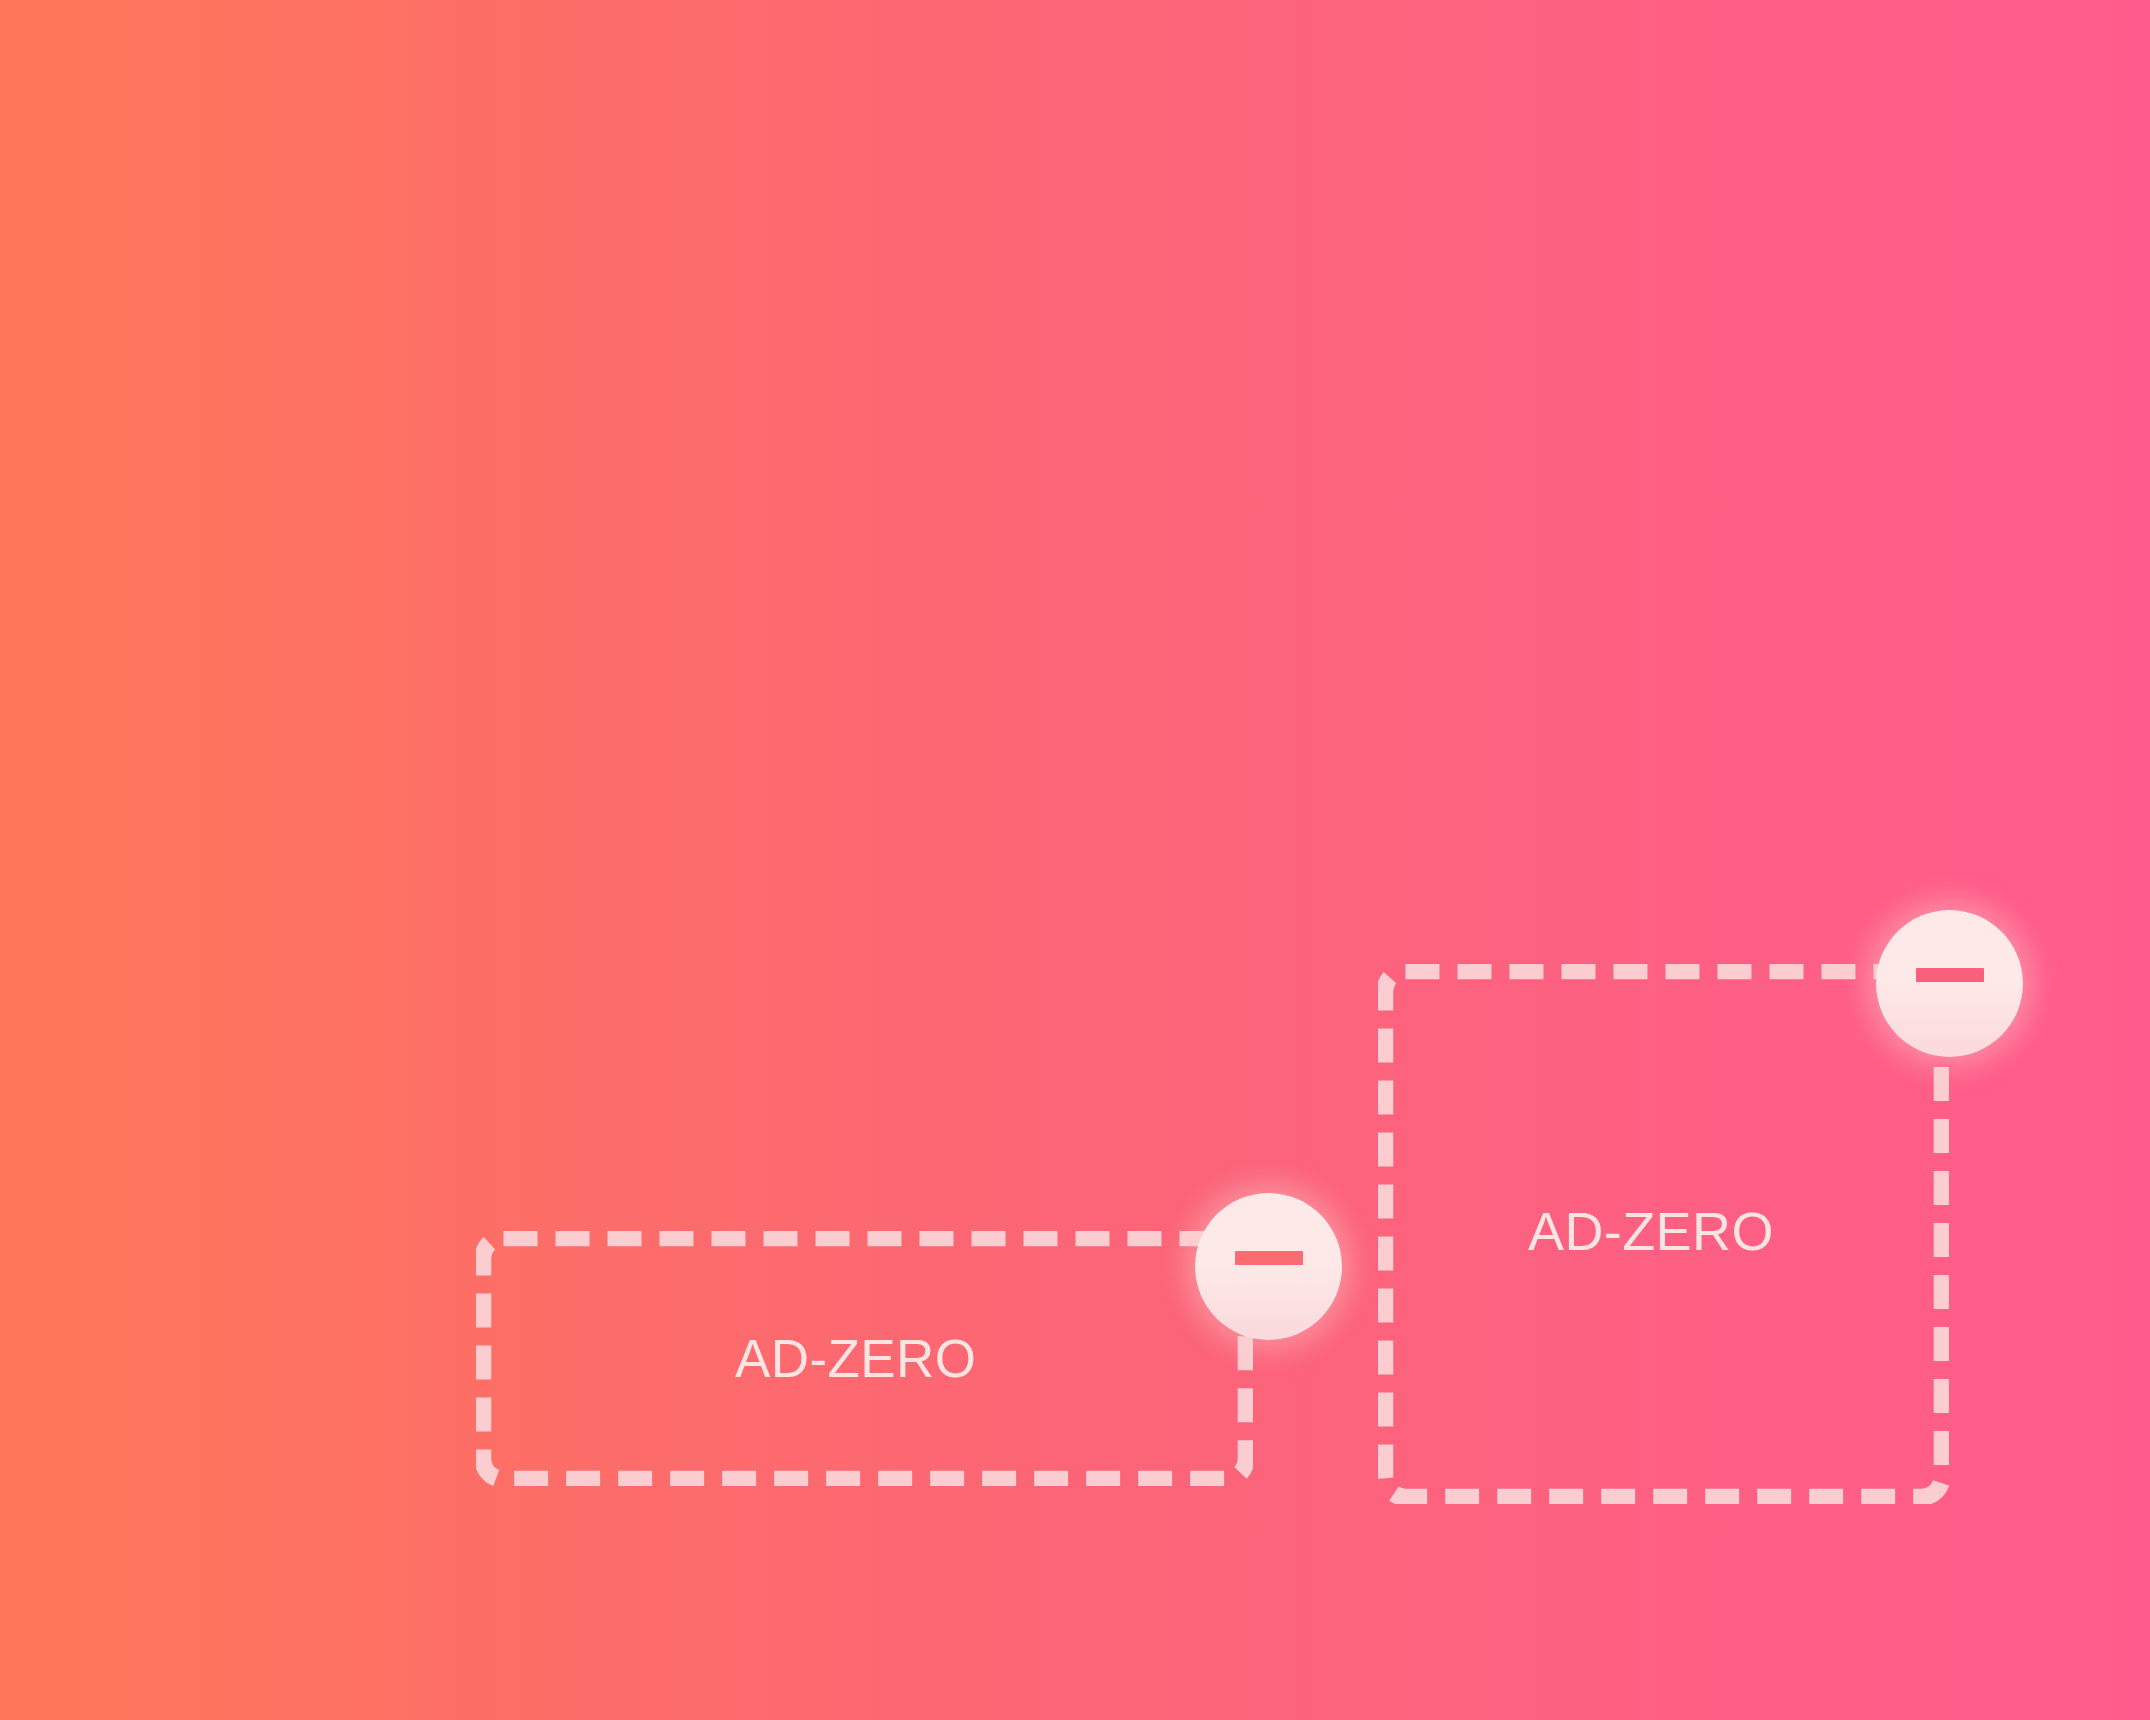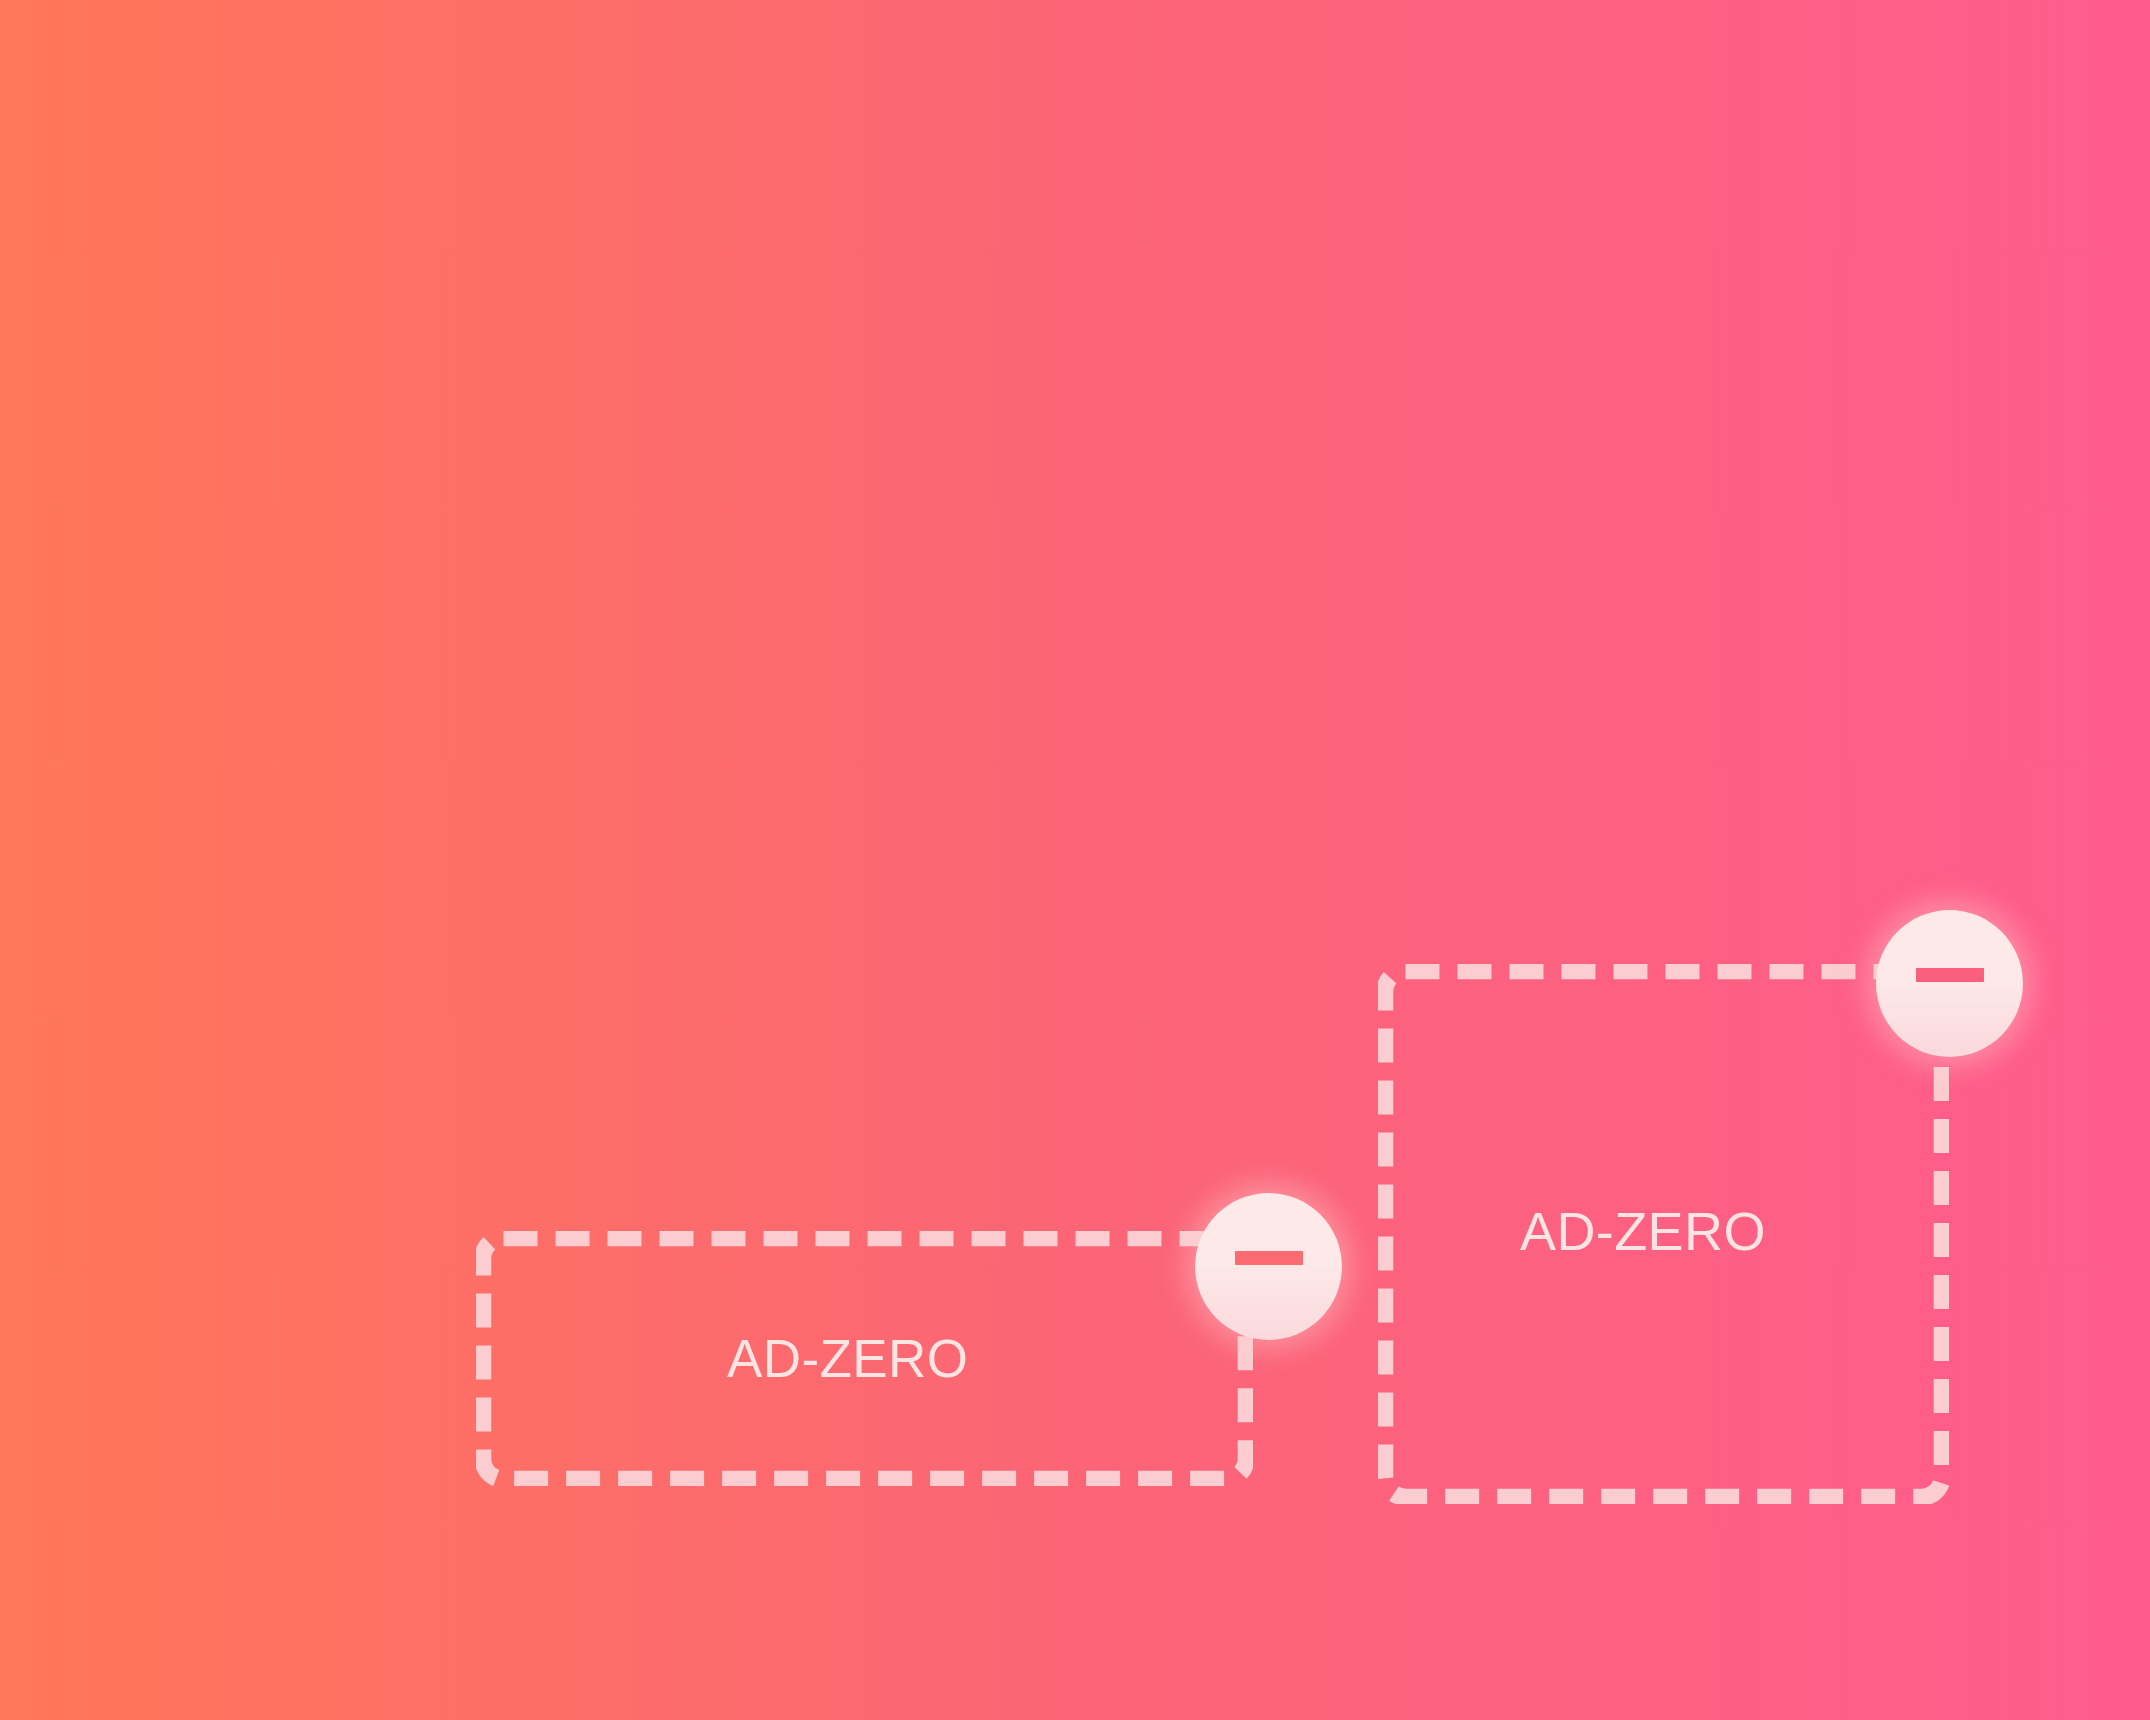--- a/index.html
+++ b/index.html
@@ -28,21 +28,21 @@
   }
   .ad-slot .dash-frame rect {
     fill: none;
     stroke: #FBCDD0;
     stroke-width: 17;
     stroke-linecap: butt;
     stroke-dasharray: 34 18;
   }
   .ad-slot .ad-label {
     position: absolute;
-    left: 0;
+    left: 8px;
     right: 0;
     text-align: center;
     color: #FCE4E3;
     letter-spacing: 0.4px;
     font-weight: 400;
     white-space: nowrap;
     line-height: 1;
     user-select: none;
   }
 

